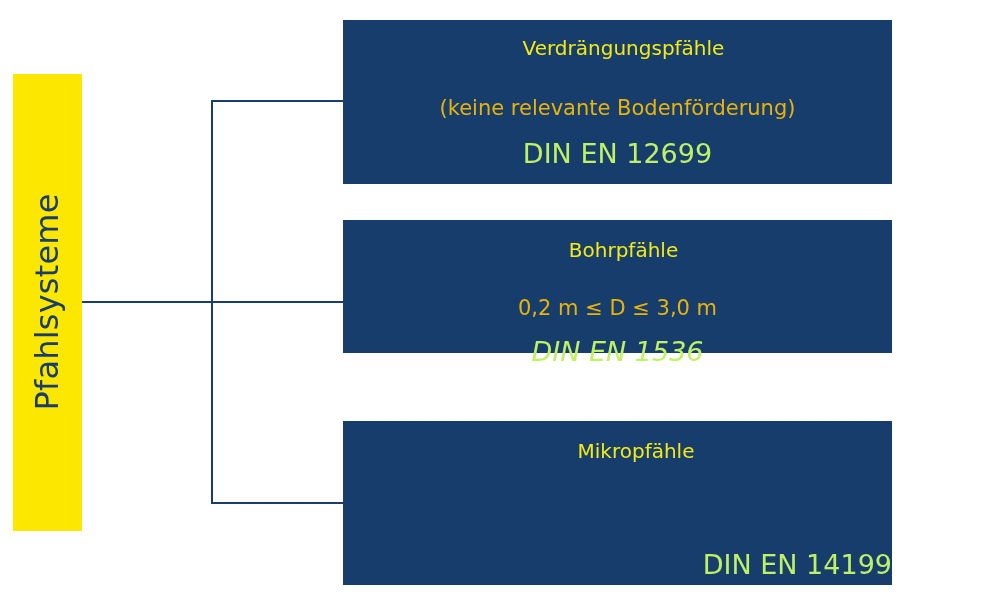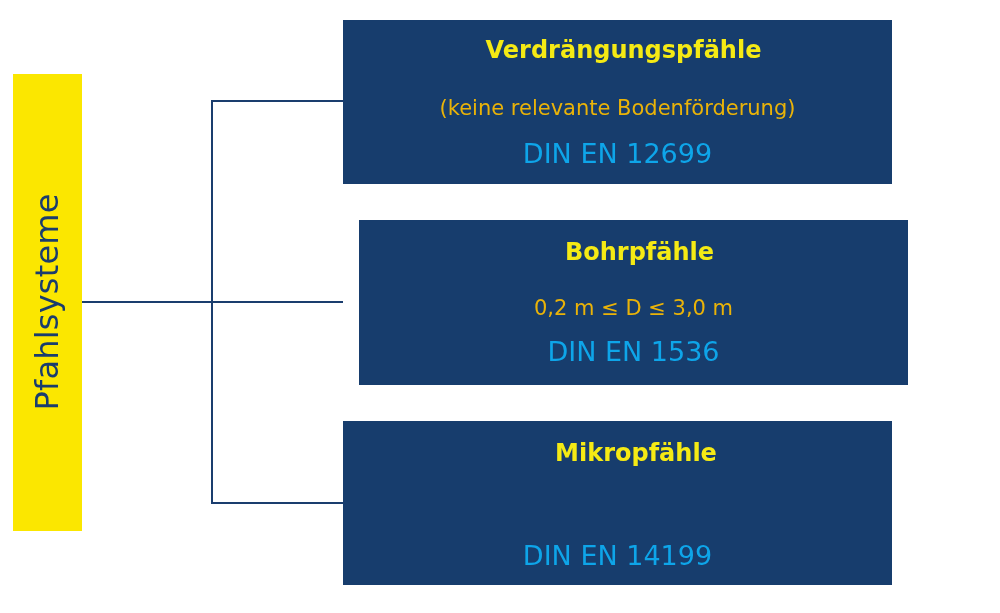--- a/index.html
+++ b/index.html
@@ -19,50 +19,50 @@
     color: #1a3d6e; font-size: 32px; font-weight: normal; letter-spacing: 0.2px;
   }
   .line { position: absolute; background: #1a3d6e; }
   .box {
     position: absolute; left: 343px; width: 549px;
     background: #173d6d;
     text-align: center;
   }
   .box .title {
     position: absolute; left: 12px; right: 0;
-    color: #f5ea14; font-weight: bold; font-size: 24px;
+    color: #f5ea14; font-weight: normal; font-size: 20px;
   }
   .box .sub {
     position: absolute; left: 0; right: 0;
     color: #eab308; font-size: 21px;
   }
   .box .norm {
     position: absolute; left: 0; right: 0;
-    color: #0ea5e9; font-size: 27px;
+    color: #bef264; font-size: 27px;
   }
 </style>
 </head>
 <body>
 
 <div class="root-bar"></div>
 <div class="root-label">Pfahlsysteme</div>
 
 <div class="line" style="left:82px; top:301px; width:261px; height:2px;"></div>
 <div class="line" style="left:211px; top:100px; width:2px; height:404px;"></div>
 <div class="line" style="left:211px; top:100px; width:132px; height:2px;"></div>
 <div class="line" style="left:211px; top:502px; width:132px; height:2px;"></div>
 
 <div class="box" style="top:20px; height:164px;">
   <div class="title" style="top:16px;">Verdrängungspfähle</div>
   <div class="sub" style="top:76px;">(keine relevante Bodenförderung)</div>
   <div class="norm" style="top:118px;">DIN EN 12699</div>
 </div>
 
-<div class="box" style="top:220px; height:165px;margin-left:16px;">
+<div class="box" style="top:220px; height:133px;">
   <div class="title" style="top:18px;">Bohrpfähle</div>
   <div class="sub" style="top:76px;">0,2 m ≤ D ≤ 3,0 m</div>
-  <div class="norm" style="top:116px;">DIN EN 1536</div>
+  <div class="norm" style="top:116px;font-style:italic;">DIN EN 1536</div>
 </div>
 
 <div class="box" style="top:421px; height:164px;">
   <div class="title" style="top:18px;padding-left:25px;">Mikropfähle</div>
-  <div class="norm" style="top:119px;">DIN EN 14199</div>
+  <div class="norm" style="top:128px;text-align:right;">DIN EN 14199</div>
 </div>
 
 </body></html>

